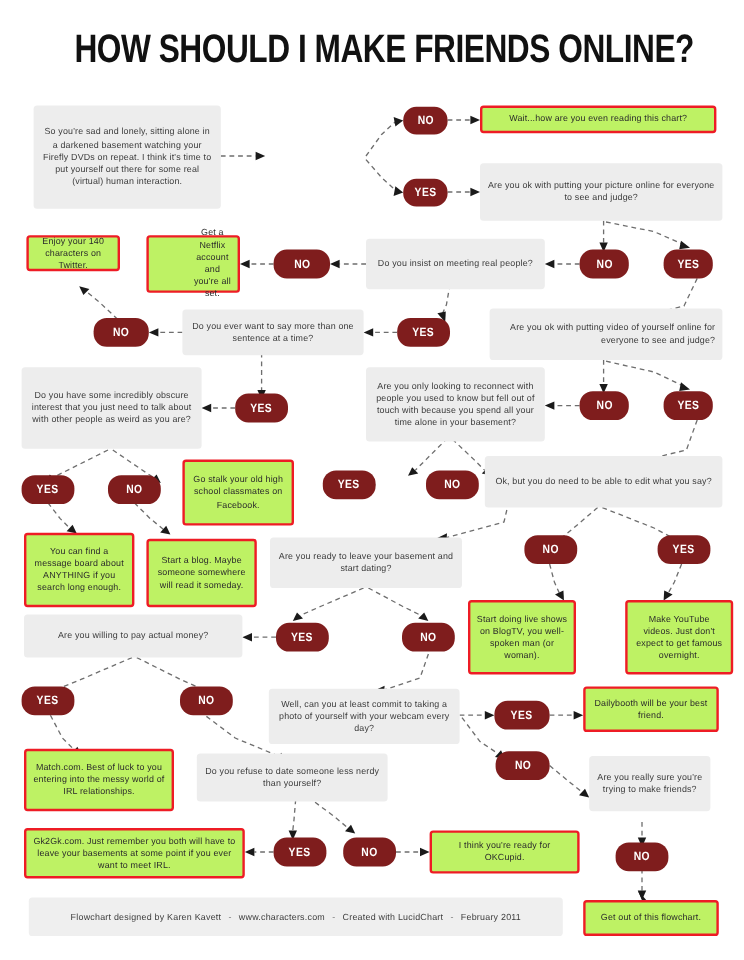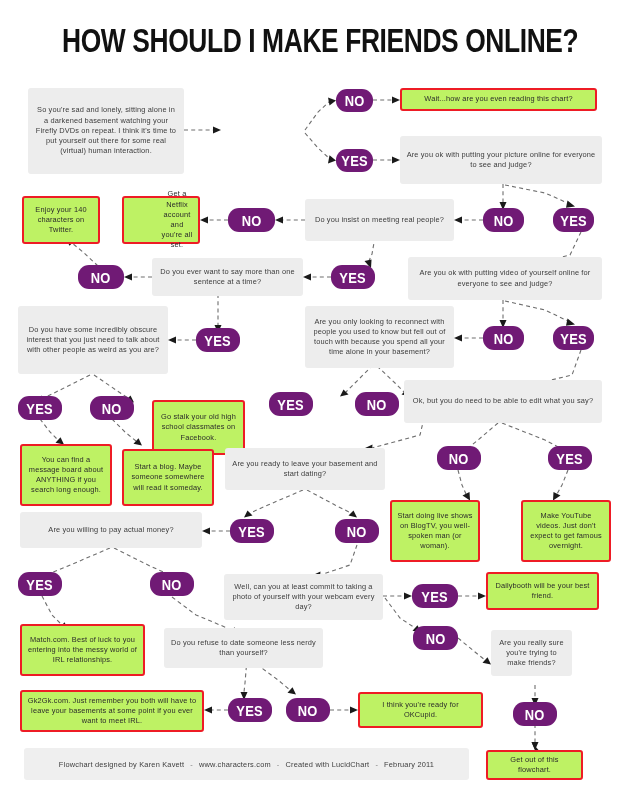--- a/index.html
+++ b/index.html
@@ -79,26 +79,26 @@
     color: #2b2b2b;
     border: 2px solid #ee1c25;
     border-radius: 3px;
     font-size: 7.4px;
     line-height: 10.2px;
     padding: 3px 5px;
     letter-spacing: 0.15px;
   }
 
   .pill {
-    background: #701a75;
+    background: #7f1d1d;
     color: #ffffff;
     border-radius: 11px;
     font-family: "Liberation Sans Narrow", "Liberation Sans", sans-serif;
     font-weight: bold;
-    font-size: 15px;
+    font-size: 10px;
     letter-spacing: 0.4px;
   }
   .pill > span { transform: scaleX(0.86); display: block; }
 
   
   #footer-bar {
     position: absolute;
     left: 24px;
     top: 748px;
     width: 445px;
@@ -278,21 +278,21 @@
     </div>
 
   <div class="node pill" style="left:336px;top:149px;width:37px;height:23px;">
       <span>YES</span>
     </div>
 
   <div class="node r-box" style="left:400px;top:88px;width:197px;height:23px;">Wait...how are you even reading this chart?</div>
 
   <div class="node q-box" style="left:400px;top:136px;width:202px;height:48px;">Are you ok with putting your picture online for everyone to see and judge?</div>
 
-  <div class="node r-box" style="left:22px;top:196px;width:78px;height:48px;">Enjoy your 140 characters on Twitter.</div>
+  <div class="node r-box" style="left:22px;top:196px;width:78px;height:30px;">Enjoy your 140 characters on Twitter.</div>
 
   <div class="node r-box" style="left:122px;top:196px;width:78px;height:48px;padding-left:37px;">Get a Netflix account and you're all set.</div>
 
   <div class="node pill" style="left:228px;top:208px;width:47px;height:24px;">
       <span>NO</span>
     </div>
 
   <div class="node q-box" style="left:305px;top:199px;width:149px;height:42px;">Do you insist on meeting real people?</div>
 
   <div class="node pill" style="left:483px;top:208px;width:41px;height:24px;">
@@ -306,21 +306,21 @@
   <div class="node pill" style="left:78px;top:265px;width:46px;height:24px;">
       <span>NO</span>
     </div>
 
   <div class="node q-box" style="left:152px;top:258px;width:151px;height:38px;">Do you ever want to say more than one sentence at a time?</div>
 
   <div class="node pill" style="left:331px;top:265px;width:44px;height:24px;">
       <span>YES</span>
     </div>
 
-  <div class="node q-box" style="left:408px;top:257px;width:194px;height:43px;">Are you ok with putting video of yourself online for everyone to see and judge?</div>
+  <div class="node q-box" style="left:408px;top:257px;width:194px;height:43px;text-align:right;">Are you ok with putting video of yourself online for everyone to see and judge?</div>
 
   <div class="node q-box" style="left:18px;top:306px;width:150px;height:68px;">Do you have some incredibly obscure interest that you just need to talk about with other people as weird as you are?</div>
 
   <div class="node pill" style="left:196px;top:328px;width:44px;height:24px;">
       <span>YES</span>
     </div>
 
   <div class="node q-box" style="left:305px;top:306px;width:149px;height:62px;">Are you only looking to reconnect with people you used to know but fell out of touch with because you spend all your time alone in your basement?</div>
 
   <div class="node pill" style="left:483px;top:326px;width:41px;height:24px;">
@@ -332,21 +332,21 @@
     </div>
 
   <div class="node pill" style="left:18px;top:396px;width:44px;height:24px;">
       <span>YES</span>
     </div>
 
   <div class="node pill" style="left:90px;top:396px;width:44px;height:24px;">
       <span>NO</span>
     </div>
 
-  <div class="node r-box" style="left:152px;top:383px;width:93px;height:55px;margin-top:17px;">Go stalk your old high school classmates on Facebook.</div>
+  <div class="node r-box" style="left:152px;top:383px;width:93px;height:55px;">Go stalk your old high school classmates on Facebook.</div>
 
   <div class="node pill" style="left:269px;top:392px;width:44px;height:24px;">
       <span>YES</span>
     </div>
 
   <div class="node pill" style="left:355px;top:392px;width:44px;height:24px;">
       <span>NO</span>
     </div>
 
   <div class="node q-box" style="left:404px;top:380px;width:198px;height:43px;">Ok, but you do need to be able to edit what you say?</div>
@@ -396,39 +396,39 @@
   <div class="node r-box" style="left:486px;top:572px;width:113px;height:38px;">Dailybooth will be your best friend.</div>
 
   <div class="node pill" style="left:413px;top:626px;width:45px;height:24px;">
       <span>NO</span>
     </div>
 
   <div class="node r-box" style="left:20px;top:624px;width:125px;height:52px;">Match.com. Best of luck to you entering into the messy world of IRL relationships.</div>
 
   <div class="node q-box" style="left:164px;top:628px;width:159px;height:40px;">Do you refuse to date someone less nerdy than yourself?</div>
 
-  <div class="node q-box" style="left:491px;top:630px;width:81px;height:46px;">Are you really sure you're trying to make friends?</div>
+  <div class="node q-box" style="left:491px;top:630px;width:101px;height:46px;">Are you really sure you're trying to make friends?</div>
 
   <div class="node r-box" style="left:20px;top:690px;width:184px;height:42px;">Gk2Gk.com. Just remember you both will have to leave your basements at some point if you ever want to meet IRL.</div>
 
   <div class="node pill" style="left:228px;top:698px;width:44px;height:24px;">
       <span>YES</span>
     </div>
 
   <div class="node pill" style="left:286px;top:698px;width:44px;height:24px;">
       <span>NO</span>
     </div>
 
   <div class="node r-box" style="left:358px;top:692px;width:125px;height:36px;">I think you're ready for OKCupid.</div>
 
   <div class="node pill" style="left:513px;top:702px;width:44px;height:24px;">
       <span>NO</span>
     </div>
 
-  <div class="node r-box" style="left:486px;top:750px;width:97px;height:30px;">Get out of this flowchart.</div>
+  <div class="node r-box" style="left:486px;top:750px;width:113px;height:30px;">Get out of this flowchart.</div>
 
   <div id="footer-bar">
     <span>Flowchart designed by Karen Kavett</span>
     <span class="foot-sep">-</span>
     <span>www.characters.com</span>
     <span class="foot-sep">-</span>
     <span>Created with LucidChart</span>
     <span class="foot-sep">-</span>
     <span>February 2011</span>
   </div>

